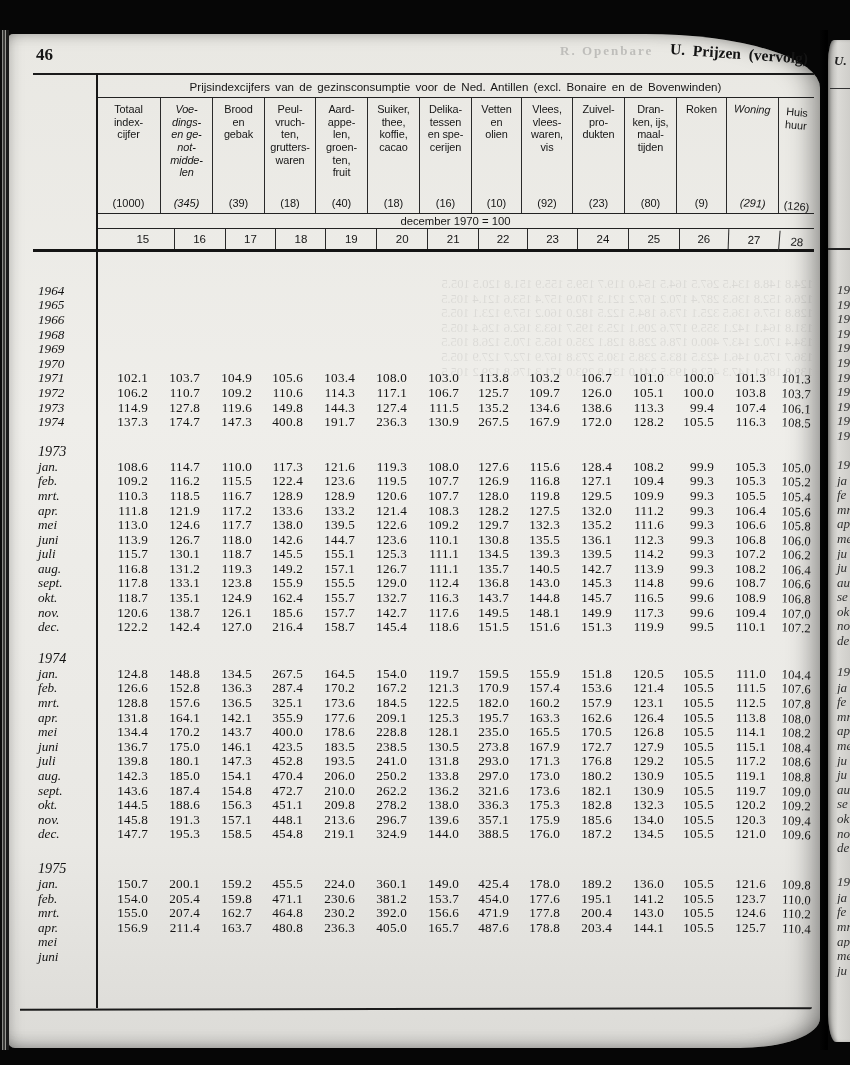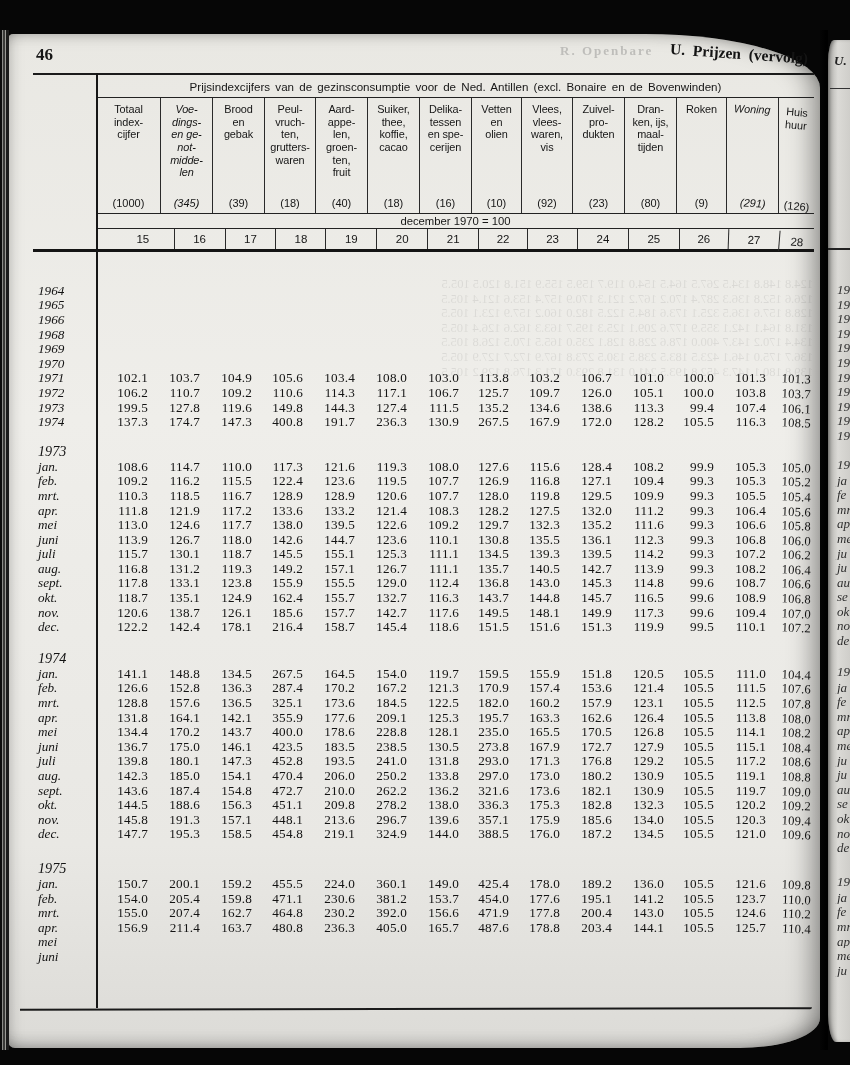--- a/index.html
+++ b/index.html
@@ -331,21 +331,21 @@
             <div class="td" style="width: 50px;">125.7</div>
             <div class="td" style="width: 51px;">109.7</div>
             <div class="td" style="width: 52px;">126.0</div>
             <div class="td" style="width: 52px;">105.1</div>
             <div class="td" style="width: 50px;">100.0</div>
             <div class="td" style="width: 52px;">103.8</div>
             <div class="td" style="width: 36px;">103.7</div>
           </div>
           <div class="tr">
             <div class="td-label">1973</div>
-            <div class="td" style="width: 63px;">199.5</div>
+            <div class="td" style="width: 63px;">114.9</div>
             <div class="td" style="width: 52px;">127.8</div>
             <div class="td" style="width: 52px;">119.6</div>
             <div class="td" style="width: 51px;">149.8</div>
             <div class="td" style="width: 52px;">144.3</div>
             <div class="td" style="width: 52px;">127.4</div>
             <div class="td" style="width: 52px;">111.5</div>
             <div class="td" style="width: 50px;">135.2</div>
             <div class="td" style="width: 51px;">134.6</div>
             <div class="td" style="width: 52px;">138.6</div>
             <div class="td" style="width: 52px;">113.3</div>
@@ -557,39 +557,39 @@
             <div class="td" style="width: 52px;">149.9</div>
             <div class="td" style="width: 52px;">117.3</div>
             <div class="td" style="width: 50px;">99.6</div>
             <div class="td" style="width: 52px;">109.4</div>
             <div class="td" style="width: 36px;">107.0</div>
           </div>
           <div class="tr">
             <div class="td-label">dec.</div>
             <div class="td" style="width: 63px;">122.2</div>
             <div class="td" style="width: 52px;">142.4</div>
-            <div class="td" style="width: 52px;">178.1</div>
+            <div class="td" style="width: 52px;">127.0</div>
             <div class="td" style="width: 51px;">216.4</div>
             <div class="td" style="width: 52px;">158.7</div>
             <div class="td" style="width: 52px;">145.4</div>
             <div class="td" style="width: 52px;">118.6</div>
             <div class="td" style="width: 50px;">151.5</div>
             <div class="td" style="width: 51px;">151.6</div>
             <div class="td" style="width: 52px;">151.3</div>
             <div class="td" style="width: 52px;">119.9</div>
             <div class="td" style="width: 50px;">99.5</div>
             <div class="td" style="width: 52px;">110.1</div>
             <div class="td" style="width: 36px;">107.2</div>
           </div>
           <div class="tr yr g3">
             <div class="td-label">1974</div>
           </div>
           <div class="tr">
             <div class="td-label">jan.</div>
-            <div class="td" style="width: 63px;">141.1</div>
+            <div class="td" style="width: 63px;">124.8</div>
             <div class="td" style="width: 52px;">148.8</div>
             <div class="td" style="width: 52px;">134.5</div>
             <div class="td" style="width: 51px;">267.5</div>
             <div class="td" style="width: 52px;">164.5</div>
             <div class="td" style="width: 52px;">154.0</div>
             <div class="td" style="width: 52px;">119.7</div>
             <div class="td" style="width: 50px;">159.5</div>
             <div class="td" style="width: 51px;">155.9</div>
             <div class="td" style="width: 52px;">151.8</div>
             <div class="td" style="width: 52px;">120.5</div>

